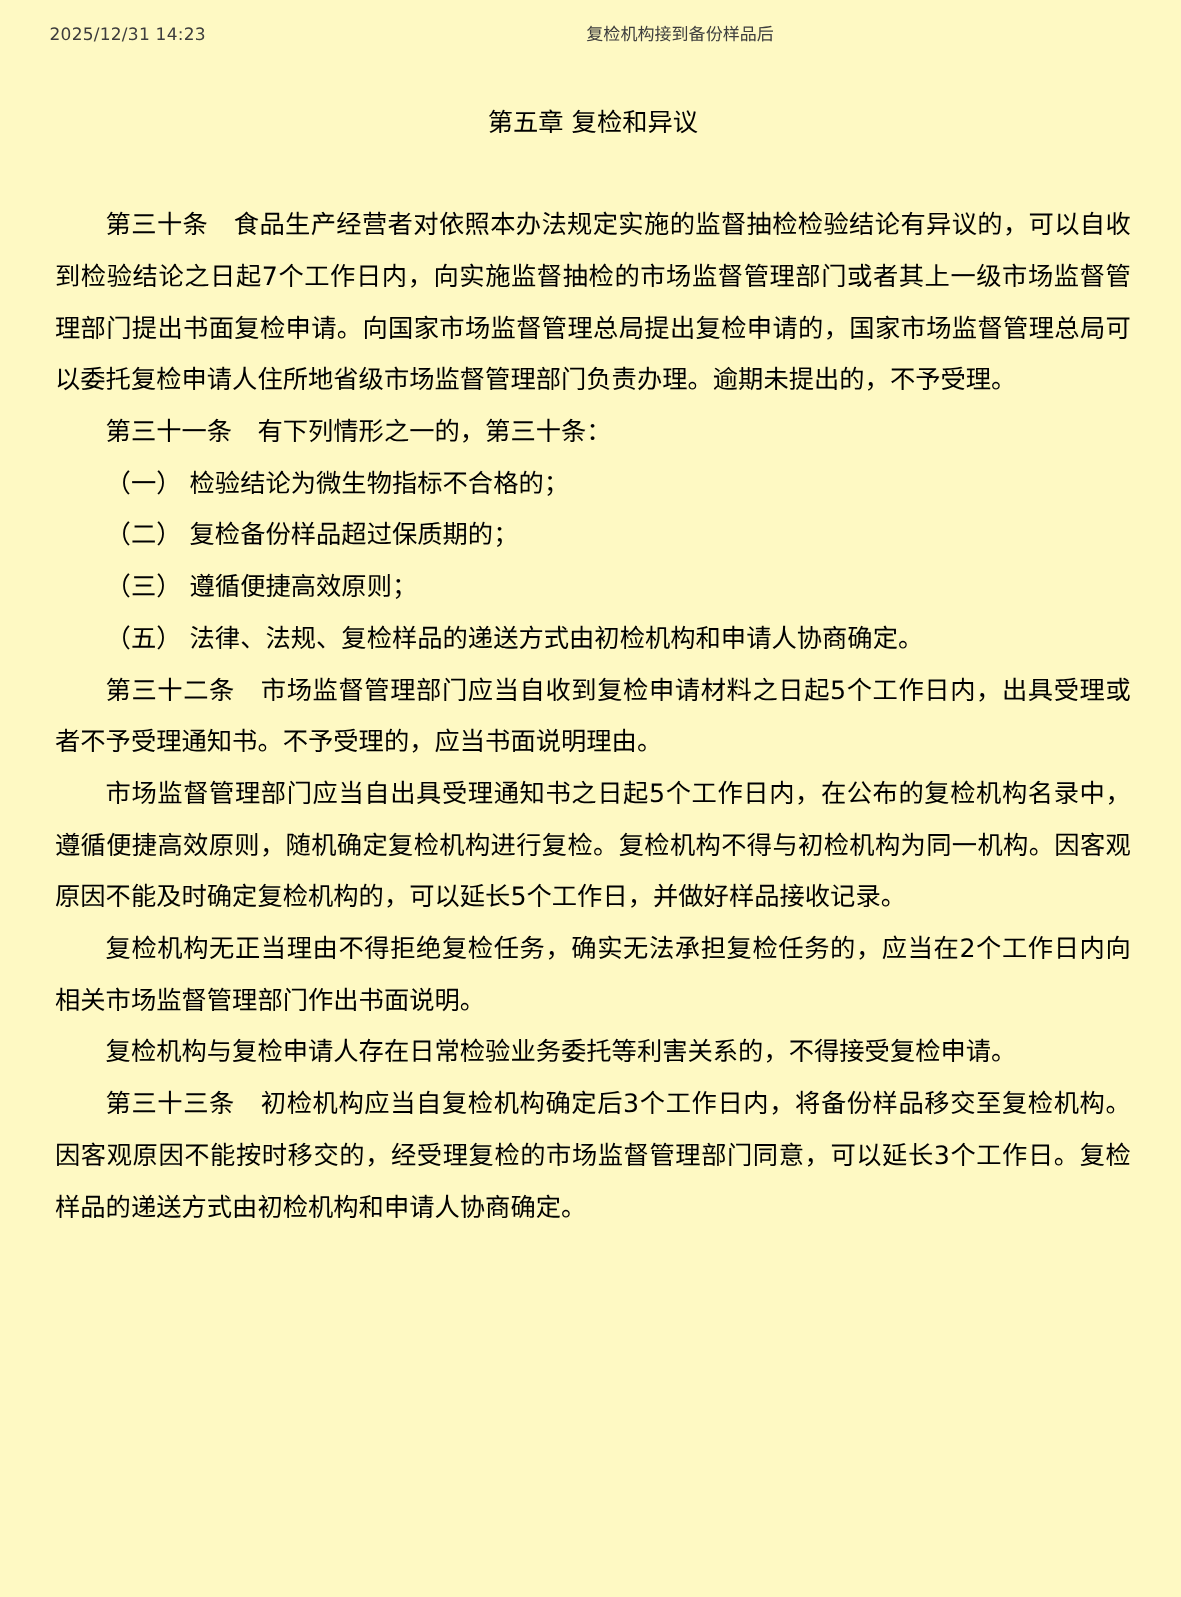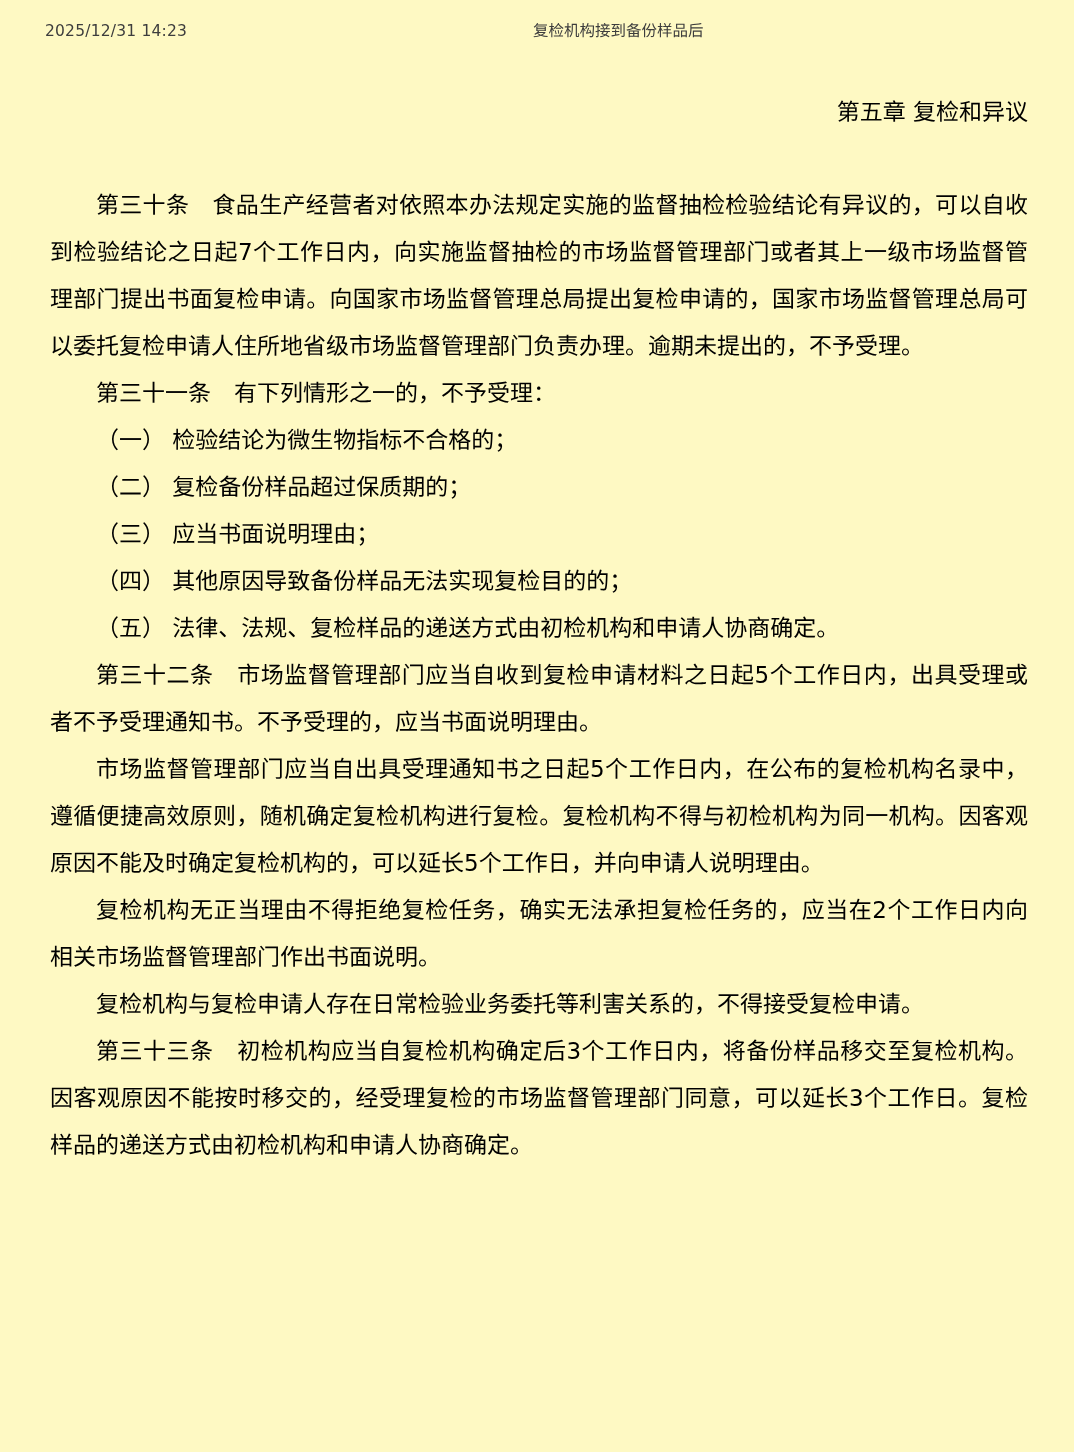--- a/index.html
+++ b/index.html
@@ -50,56 +50,55 @@
     color: #000000;
     word-break: break-all;
   }
   .doc p { margin: 0; }
   .para { text-indent: 2em; }
   .item { text-indent: 2em; }
   .cont { text-indent: 0; }
   .chapter {
     font-size: 23px;
     font-weight: normal;
-    text-align: right;
+    text-align: center;
     text-indent: 0;
     margin: 41px 0 46px 0;
   }
 </style>
 </head>
 <body>
 
 <div class="page">
 
   <header class="page-header">
     <span class="header-date">2025/12/31 14:23</span>
     <span class="header-title">复检机构接到备份样品后</span>
   </header>
 
   <main class="doc">
 
     <h2 class="chapter">第五章 复检和异议</h2>
 
     <p class="para">第三十条　食品生产经营者对依照本办法规定实施的监督抽检检验结论有异议的，可以自收到检验结论之日起7个工作日内，向实施监督抽检的市场监督管理部门或者其上一级市场监督管理部门提出书面复检申请。向国家市场监督管理总局提出复检申请的，国家市场监督管理总局可以委托复检申请人住所地省级市场监督管理部门负责办理。逾期未提出的，不予受理。</p>
 
-    <p class="para">第三十一条　有下列情形之一的，不予受理：</p>
+    <p class="para">第三十一条　有下列情形之一的，第三十条：</p>
 
     <p class="item">（一） 检验结论为微生物指标不合格的；</p>
 
     <p class="item">（二） 复检备份样品超过保质期的；</p>
 
-    <p class="item">（三） 应当书面说明理由；</p>
+    <p class="item">（三） 遵循便捷高效原则；</p>
 
-    <p class="item">（四） 其他原因导致备份样品无法实现复检目的的；</p>
 
     <p class="item">（五） 法律、法规、复检样品的递送方式由初检机构和申请人协商确定。</p>
 
     <p class="para">第三十二条　市场监督管理部门应当自收到复检申请材料之日起5个工作日内，出具受理或者不予受理通知书。不予受理的，应当书面说明理由。</p>
 
-    <p class="para">市场监督管理部门应当自出具受理通知书之日起5个工作日内，在公布的复检机构名录中，遵循便捷高效原则，随机确定复检机构进行复检。复检机构不得与初检机构为同一机构。因客观原因不能及时确定复检机构的，可以延长5个工作日，并向申请人说明理由。</p>
+    <p class="para">市场监督管理部门应当自出具受理通知书之日起5个工作日内，在公布的复检机构名录中，遵循便捷高效原则，随机确定复检机构进行复检。复检机构不得与初检机构为同一机构。因客观原因不能及时确定复检机构的，可以延长5个工作日，并做好样品接收记录。</p>
 
     <p class="para">复检机构无正当理由不得拒绝复检任务，确实无法承担复检任务的，应当在2个工作日内向相关市场监督管理部门作出书面说明。</p>
 
     <p class="para">复检机构与复检申请人存在日常检验业务委托等利害关系的，不得接受复检申请。</p>
 
     <p class="para">第三十三条　初检机构应当自复检机构确定后3个工作日内，将备份样品移交至复检机构。因客观原因不能按时移交的，经受理复检的市场监督管理部门同意，可以延长3个工作日。复检样品的递送方式由初检机构和申请人协商确定。</p>
 
   </main>
 
 </div>

